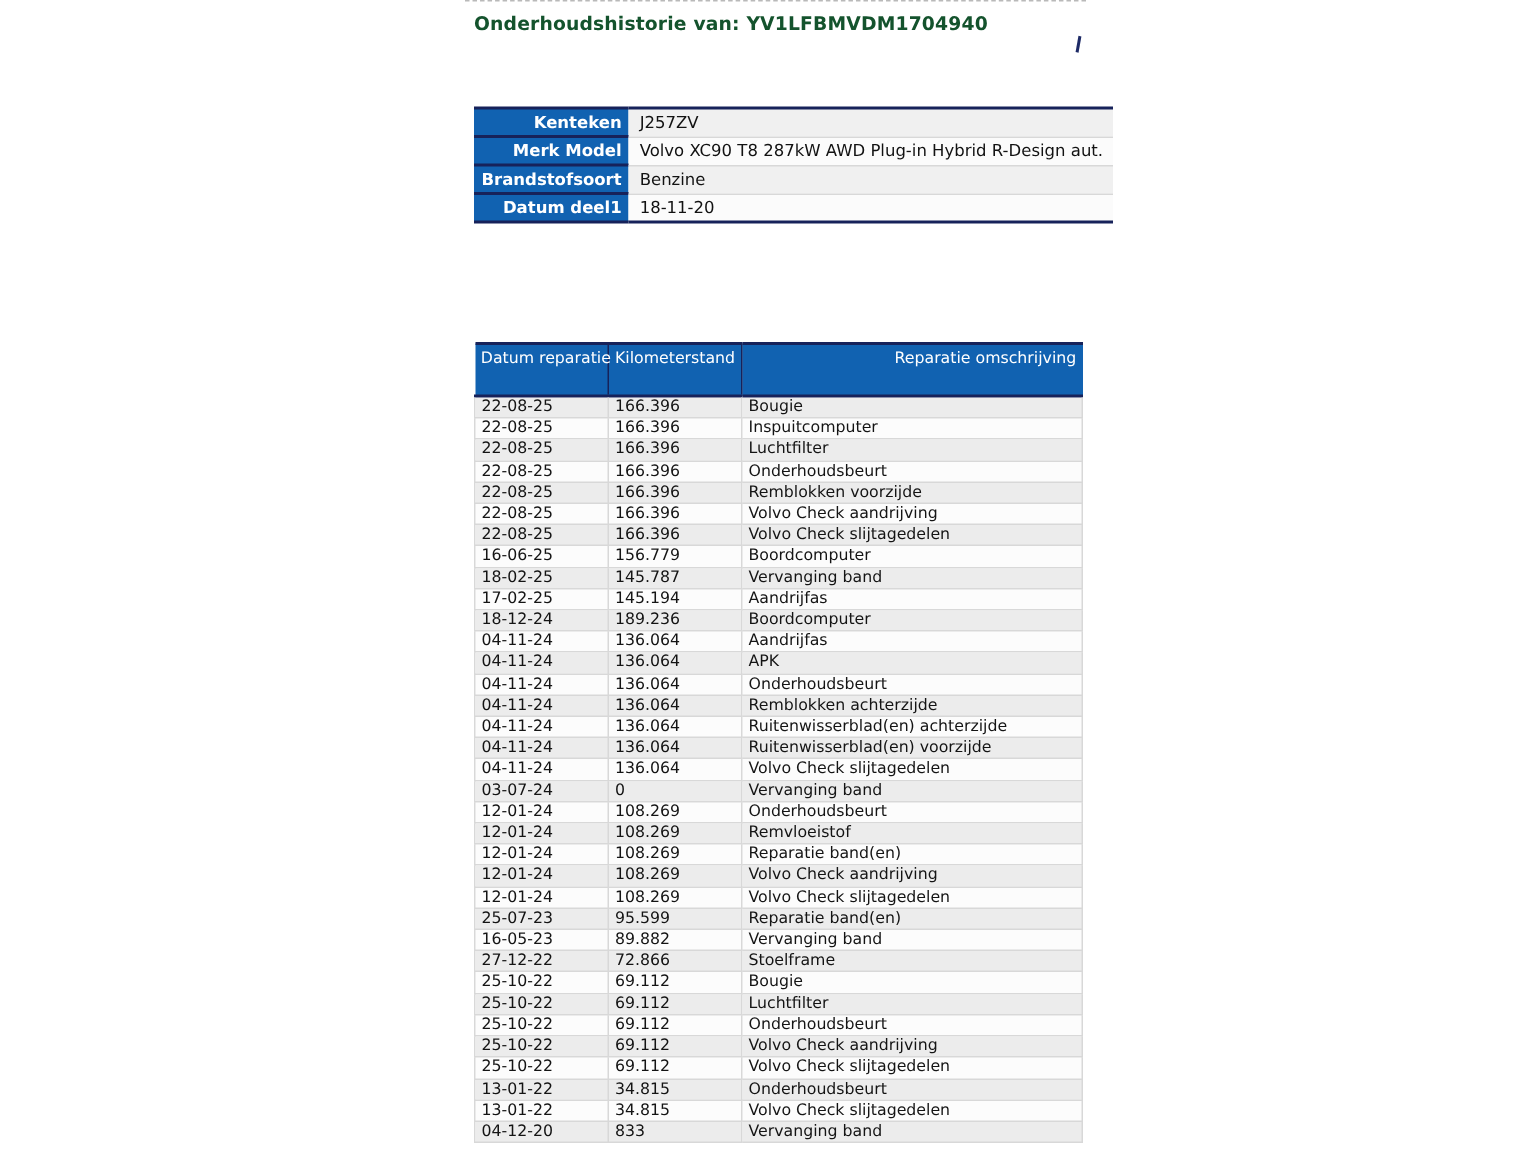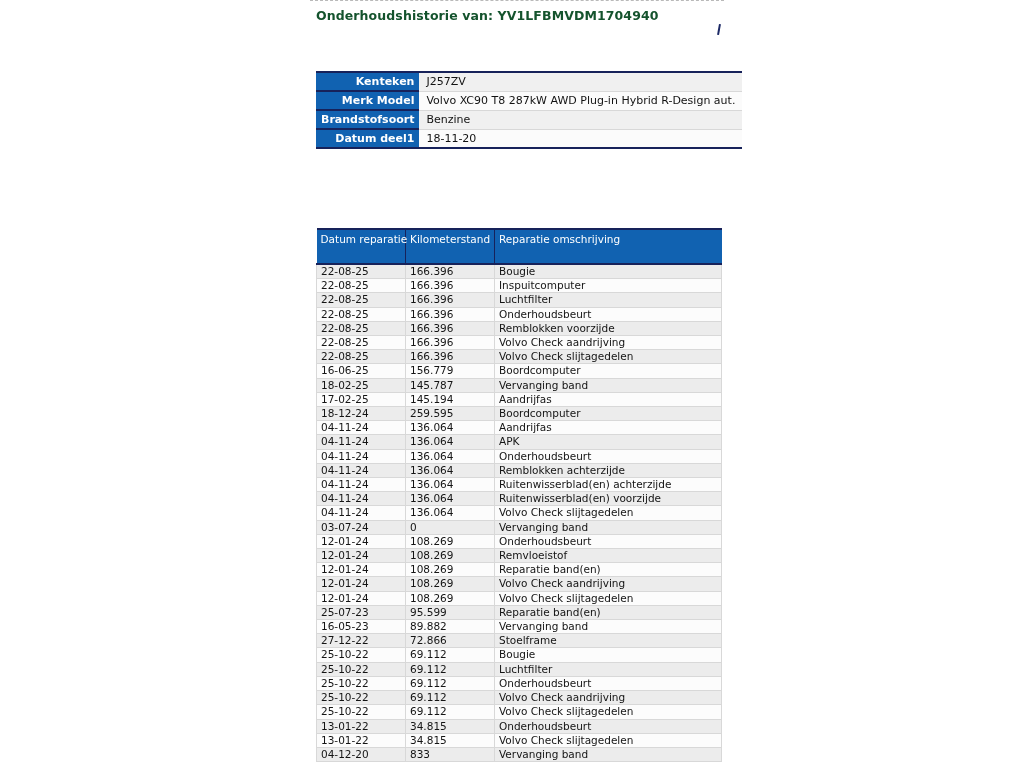--- a/index.html
+++ b/index.html
@@ -67,21 +67,21 @@
     border-collapse: collapse;
     table-layout: fixed;
   }
   table.history col.c1 { width: 89px; }
   table.history col.c2 { width: 89px; }
   table.history col.c3 { width: 227px; }
   table.history thead th {
     background: #1162b1;
     color: #ffffff;
     font-size: 10.5px; font-weight: normal;
-    text-align: left;
+    text-align: right;
     vertical-align: top;
     padding: 3px 4px;
     height: 35px;
     border-top: 2px solid #17225a;
     border-bottom: 2px solid #17225a;
     white-space: nowrap;
   }
   table.history thead th + th { border-left: 1px solid #17225a; }
   table.history tbody td {
     font-size: 10.5px; color: #141414;
@@ -186,21 +186,21 @@
           <td>145.787</td>
           <td>Vervanging band</td>
         </tr>
         <tr>
           <td>17-02-25</td>
           <td>145.194</td>
           <td>Aandrijfas</td>
         </tr>
         <tr>
           <td>18-12-24</td>
-          <td>259.595</td>
+          <td>189.236</td>
           <td>Boordcomputer</td>
         </tr>
         <tr>
           <td>04-11-24</td>
           <td>136.064</td>
           <td>Aandrijfas</td>
         </tr>
         <tr>
           <td>04-11-24</td>
           <td>136.064</td>

